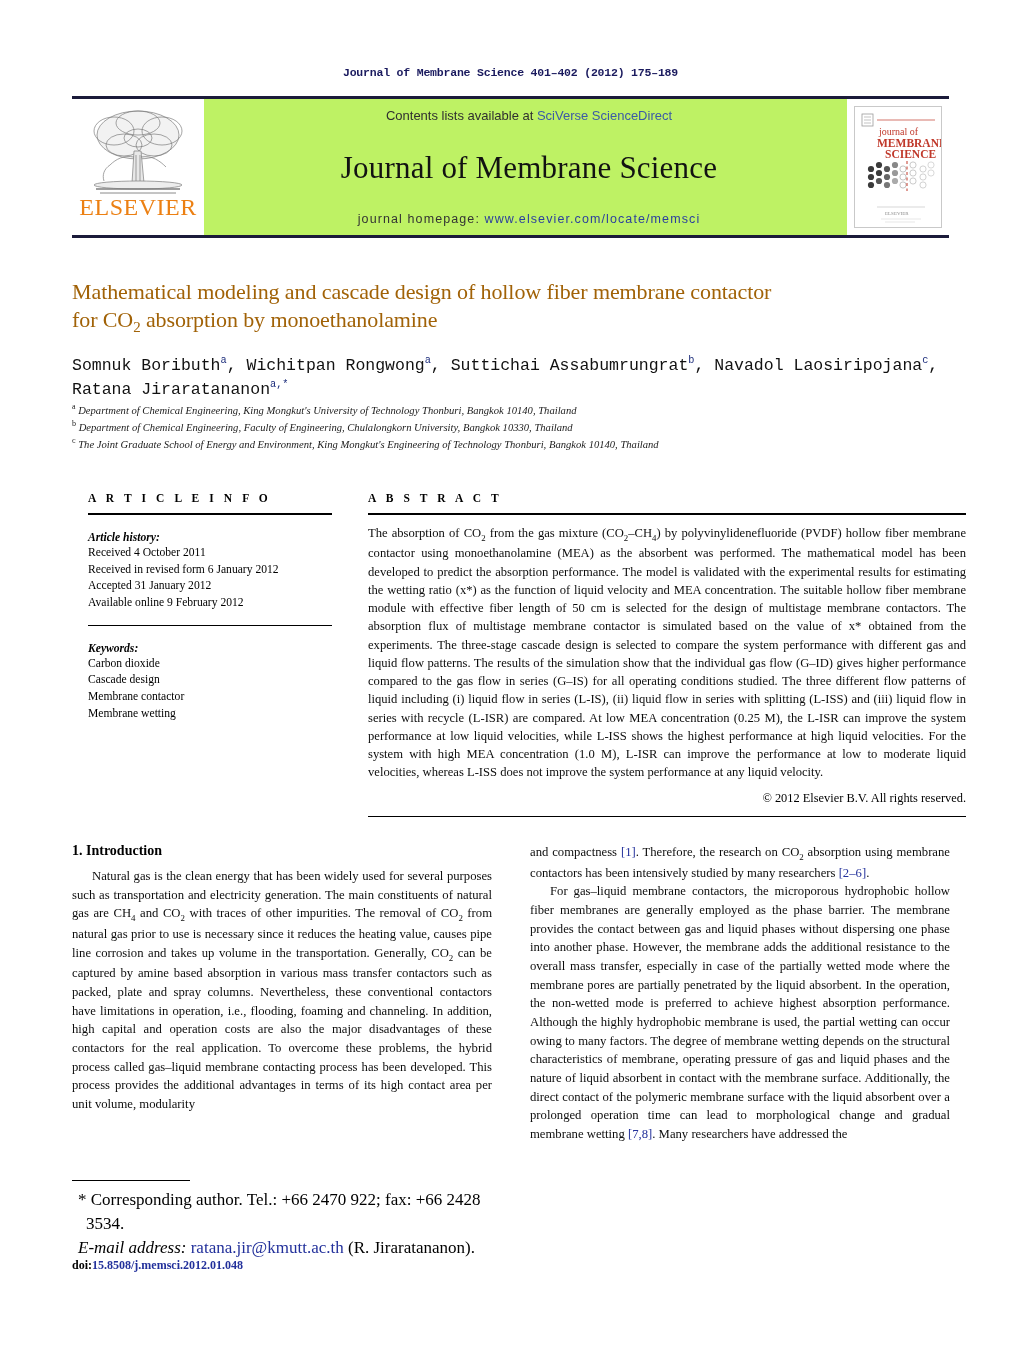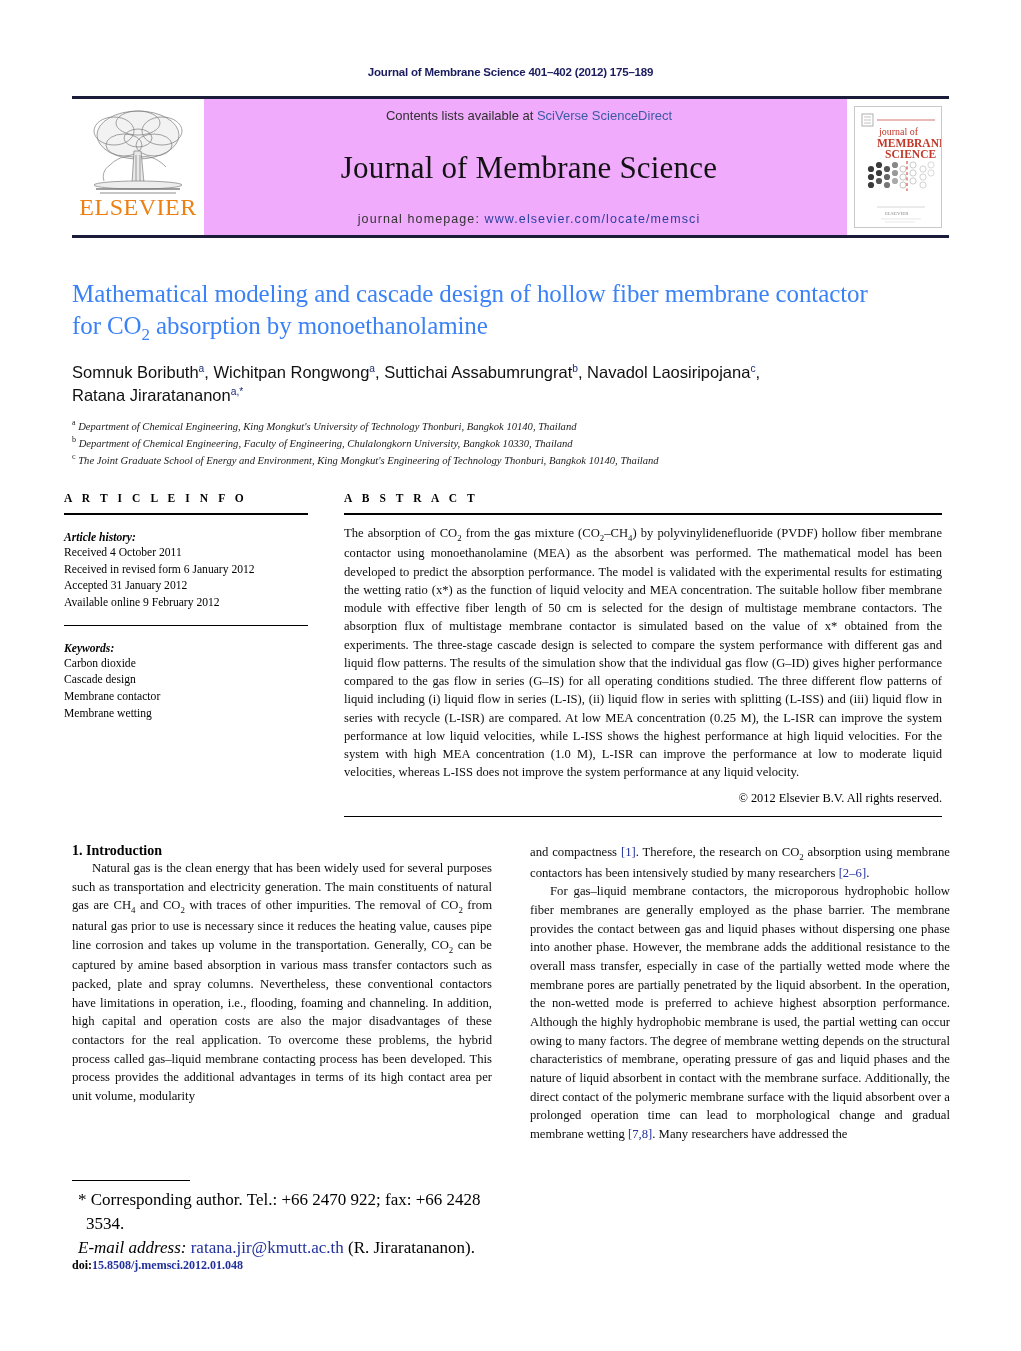--- a/index.html
+++ b/index.html
@@ -19,21 +19,21 @@
     width: 1021px;
     height: 1351px;
     box-sizing: border-box;
   }
 
   
   .running-head {
     position: absolute;
     top: 66px; left: 0; right: 0;
     text-align: center;
-    font-family: Liberation Sans, sans-serif;
+    font-family: Liberation Mono, monospace;
     font-weight: bold;
     font-size: 11.5px;
     letter-spacing: -0.2px;
     color: #1a1a5e;
   }
 
   
   .masthead {
     position: absolute;
     top: 96px;
@@ -61,21 +61,21 @@
   .elsevier-word {
     font-family: "Liberation Serif", serif;
     color: #ec8013;
     font-size: 24px;
     letter-spacing: 0.5px;
     line-height: 1;
     margin-top: -2px;
   }
   .masthead-center {
     flex: 1 1 auto;
-    background: #f0abfc;
+    background: #bef264;
     display: flex;
     flex-direction: column;
     align-items: center;
     justify-content: space-between;
     padding: 9px 0 9px 7px;
     box-sizing: border-box;
   }
   .contents-line {
     font-family: "Liberation Sans", sans-serif;
     font-size: 13px;
@@ -114,51 +114,51 @@
 
   
   .title-block {
     position: absolute;
     top: 278px;
     left: 72px;
     width: 878px;
   }
   .article-title {
     font-family: "Liberation Serif", serif;
-    font-size: 25px;
+    font-size: 22px;
     line-height: 1.26;
-    color: #3b82f6;
+    color: #a16207;
     margin: 0 0 16px 0;
     font-weight: normal;
     letter-spacing: -0.1px;
   }
   .article-title sub { font-size: 0.68em; }
   .authors {
-    font-family: Liberation Sans, sans-serif;
+    font-family: Liberation Mono, monospace;
     font-size: 16.5px;
     line-height: 1.38;
     color: #111111;
-    margin: 0 0 11px 0;
+    margin: 0 0 0 0;
   }
   .authors sup { font-size: 0.62em; color: #1a2b7a; }
   .authors .star { color: #1a2b7a; }
   .affils {
     font-family: "Liberation Serif", serif;
     font-style: italic;
     font-size: 10.6px;
     line-height: 1.42;
     color: #1a1a1a;
   }
   .affils .aff-mark { font-style: normal; font-size: 8px; vertical-align: super; }
 
   
   .info-abstract {
     position: absolute;
     top: 492px;
-    left: 64px;
+    left: 88px;
     width: 878px;
     display: flex;
     gap: 36px;
   }
   .col-info { width: 244px; flex: 0 0 244px; }
   .col-abstract { flex: 1 1 auto; }
 
   .sec-label {
     font-family: "Liberation Serif", serif;
     font-weight: bold;
@@ -214,21 +214,21 @@
     left: 72px;
     width: 878px;
     display: flex;
     gap: 38px;
   }
   .bcol { width: 420px; flex: 0 0 420px; }
   .sec-heading {
     font-family: "Liberation Serif", serif;
     font-weight: bold;
     font-size: 14px;
-    margin: 0 0 0 0;
+    margin: 0 0 8px 0;
   }
   .para {
     font-family: "Liberation Serif", serif;
     font-size: 12.7px;
     line-height: 1.47;
     text-align: justify;
     text-indent: 20px;
     margin: 0;
     color: #0d0d0d;
   }

